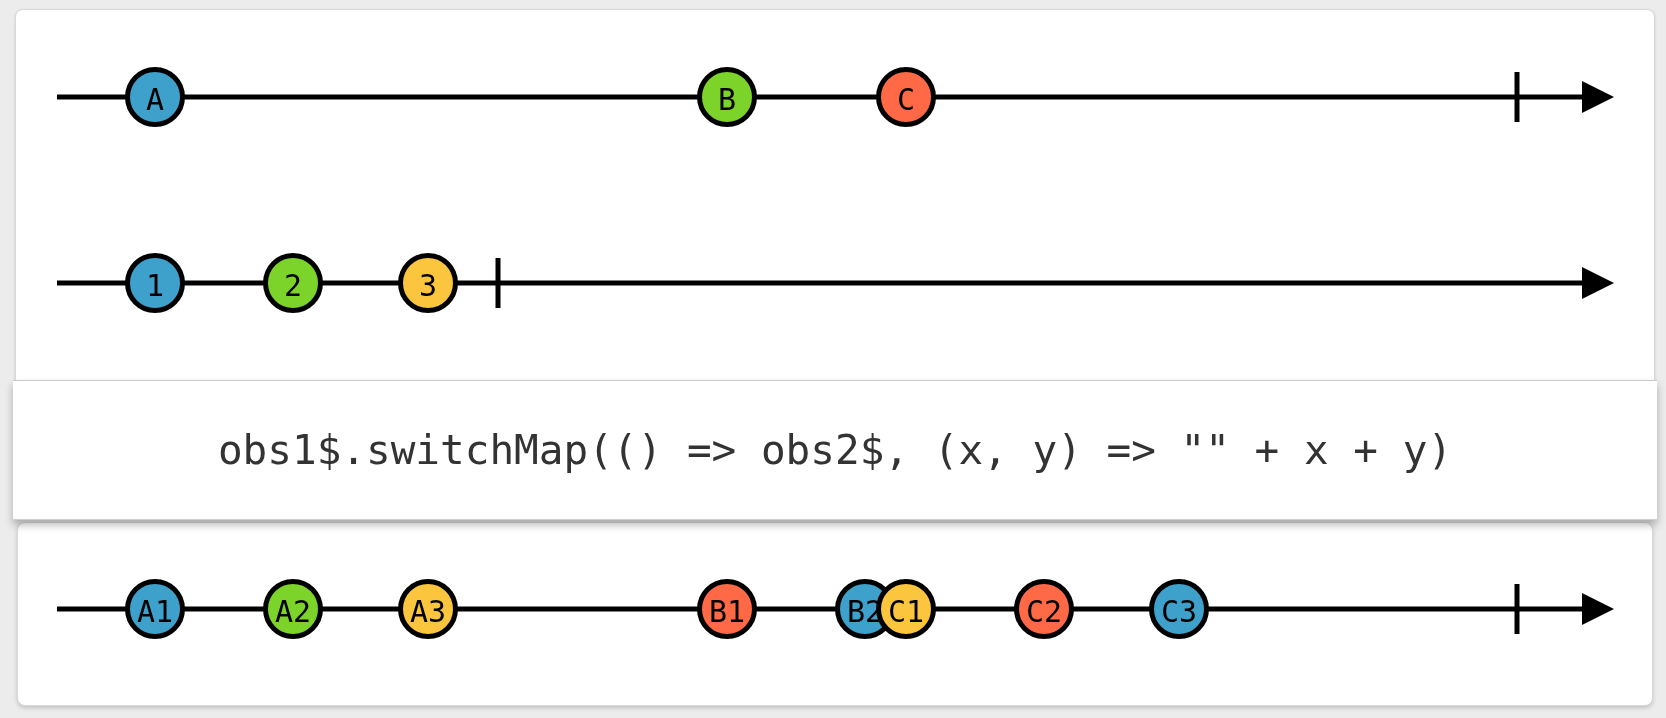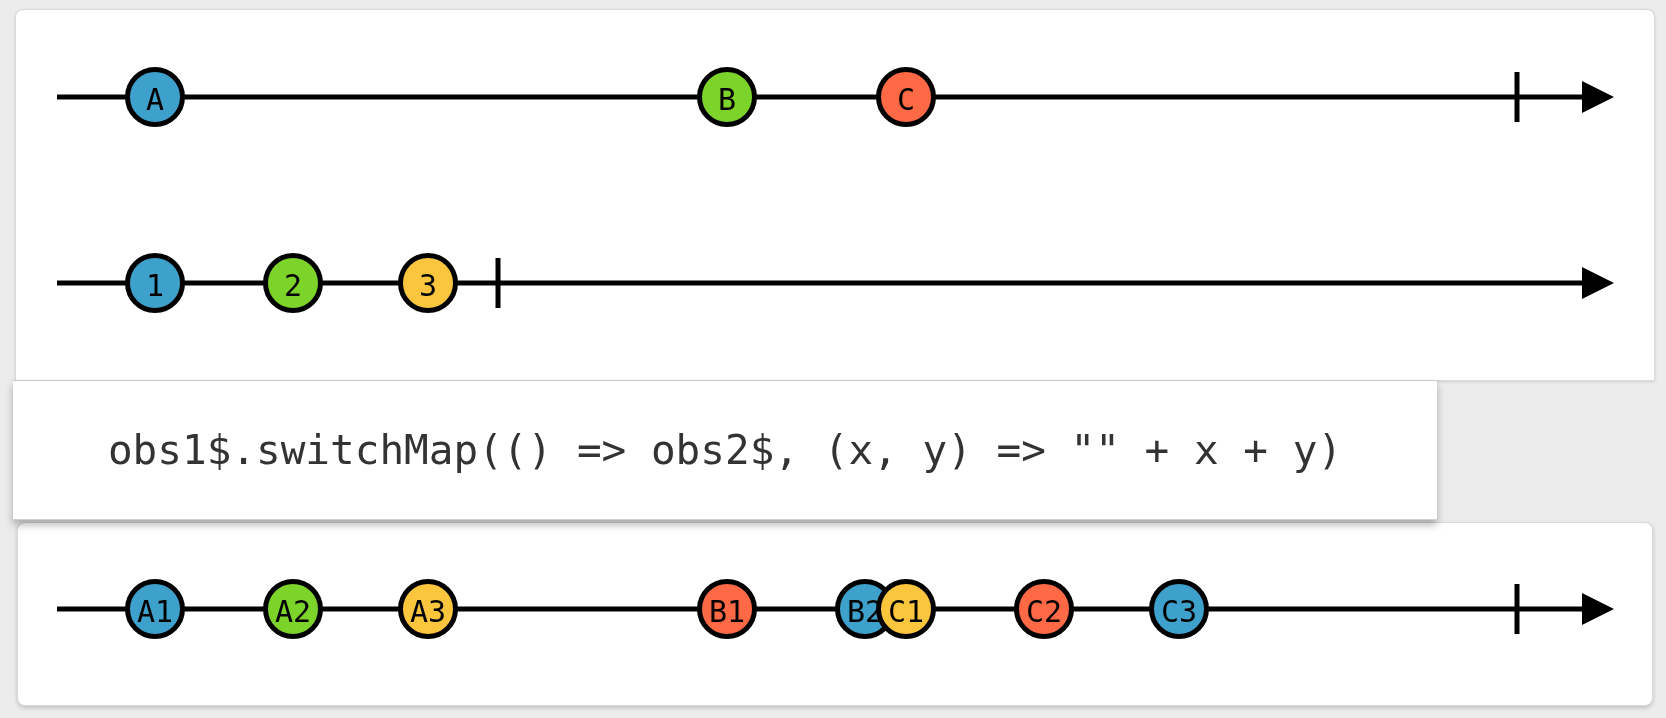--- a/index.html
+++ b/index.html
@@ -28,21 +28,21 @@
   .bottom-card {
     left: 17px; top: 522px;
     width: 1636px; height: 184px;
     border-radius: 8px;
     box-shadow: 0 2px 4px rgba(0,0,0,0.18);
     z-index: 1;
   }
   .code-box {
     position: absolute;
     left: 13px; top: 380px;
-    width: 1424px; height: 140px;
+    width: 1644px; height: 140px;
     background: #FFFFFF;
     border-top: 1px solid #C9C9C9;
     border-bottom: 1px solid #CFCFCF;
     box-shadow: 0 5px 8px rgba(0,0,0,0.28);
     box-sizing: border-box;
     display: flex;
     align-items: center;
     justify-content: center;
     z-index: 3;
   }

